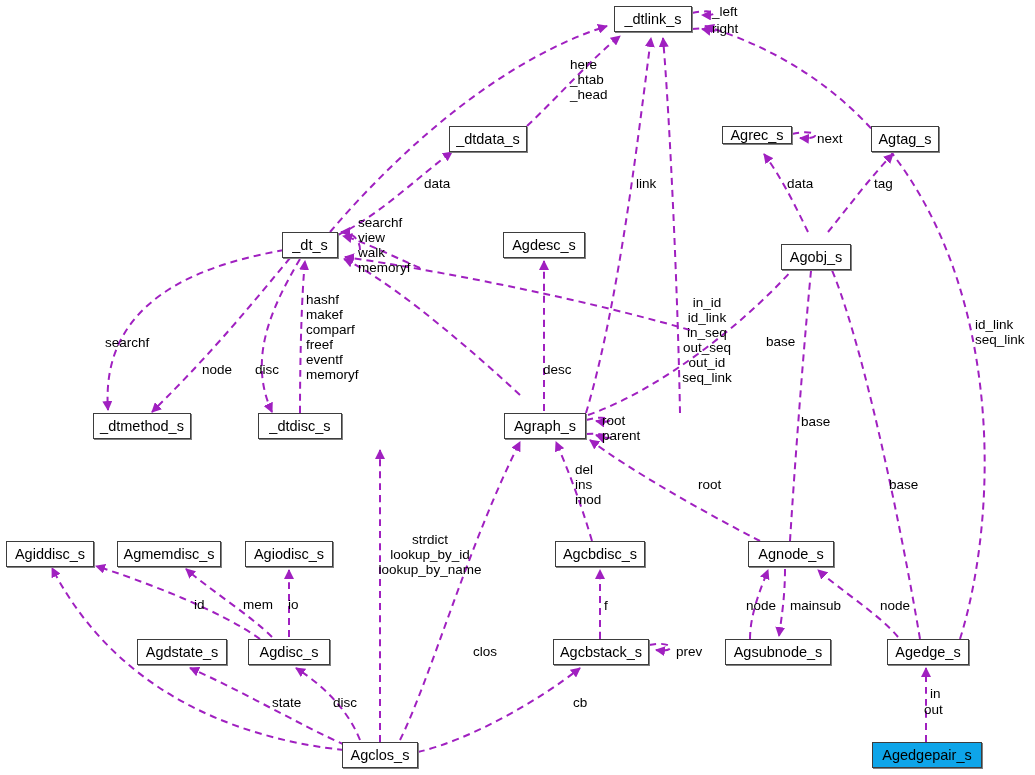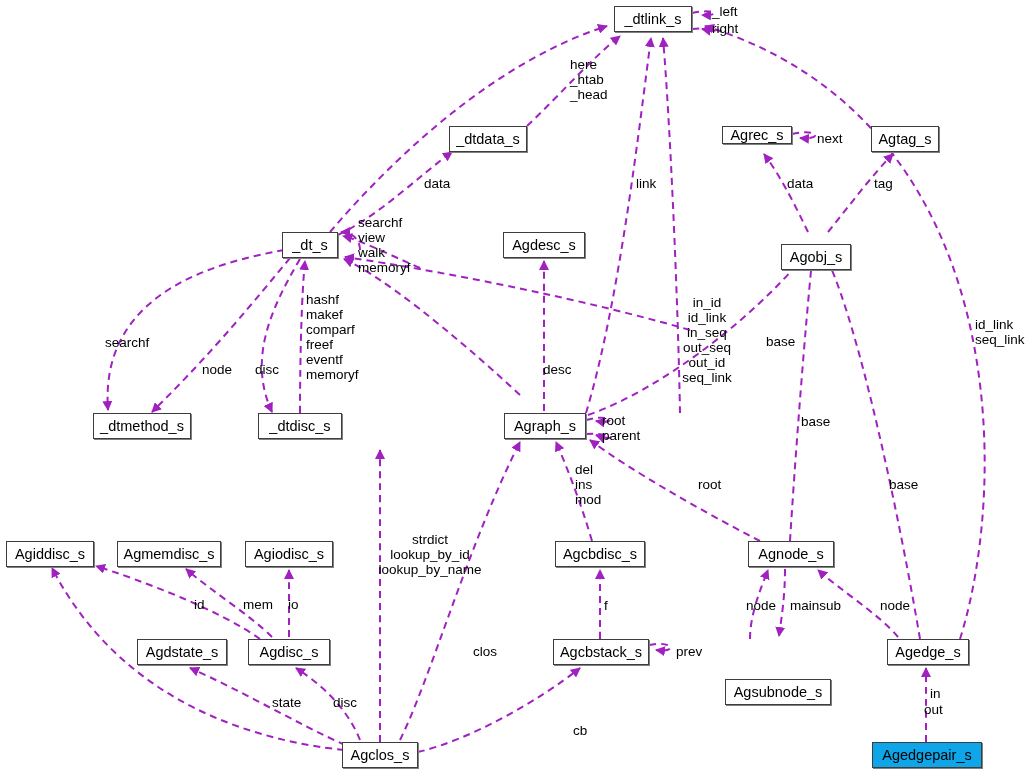--- a/index.html
+++ b/index.html
@@ -178,21 +178,21 @@
   </div>
   <div class="node" style="left:137px;top:639px;width:90px;height:26px;">
     <span>Agdstate_s</span>
   </div>
   <div class="node" style="left:248px;top:639px;width:82px;height:26px;">
     <span>Agdisc_s</span>
   </div>
   <div class="node" style="left:553px;top:639px;width:96px;height:26px;">
     <span>Agcbstack_s</span>
   </div>
-  <div class="node" style="left:725px;top:639px;width:106px;height:26px;margin-top:40px;">
+  <div class="node" style="left:725px;top:639px;width:106px;height:26px;">
     <span>Agsubnode_s</span>
   </div>
   <div class="node" style="left:887px;top:639px;width:82px;height:26px;">
     <span>Agedge_s</span>
   </div>
   <div class="node" style="left:342px;top:742px;width:76px;height:26px;">
     <span>Agclos_s</span>
   </div>
   <div class="node highlight" style="left:872px;top:742px;width:110px;height:26px;">
     <span>Agedgepair_s</span>
@@ -246,17 +246,17 @@
   <div class="elabel left" style="left:243px;top:597px;">mem</div>
   <div class="elabel left" style="left:288px;top:597px;">io</div>
   <div class="elabel left" style="left:473px;top:598px;margin-top:46px;">clos</div>
   <div class="elabel left" style="left:604px;top:598px;">f</div>
   <div class="elabel left" style="left:746px;top:598px;">node</div>
   <div class="elabel left" style="left:790px;top:598px;">mainsub</div>
   <div class="elabel left" style="left:880px;top:598px;">node</div>
   <div class="elabel left" style="left:676px;top:644px;">prev</div>
   <div class="elabel left" style="left:272px;top:695px;">state</div>
   <div class="elabel left" style="left:333px;top:695px;">disc</div>
-  <div class="elabel left" style="left:573px;top:695px;margin-top:28px;">cb</div>
+  <div class="elabel left" style="left:573px;top:695px;">cb</div>
   <div class="elabel left" style="left:930px;top:686px;">in</div>
   <div class="elabel left" style="left:924px;top:702px;">out</div>
 
 </div>
 
 </body></html>

